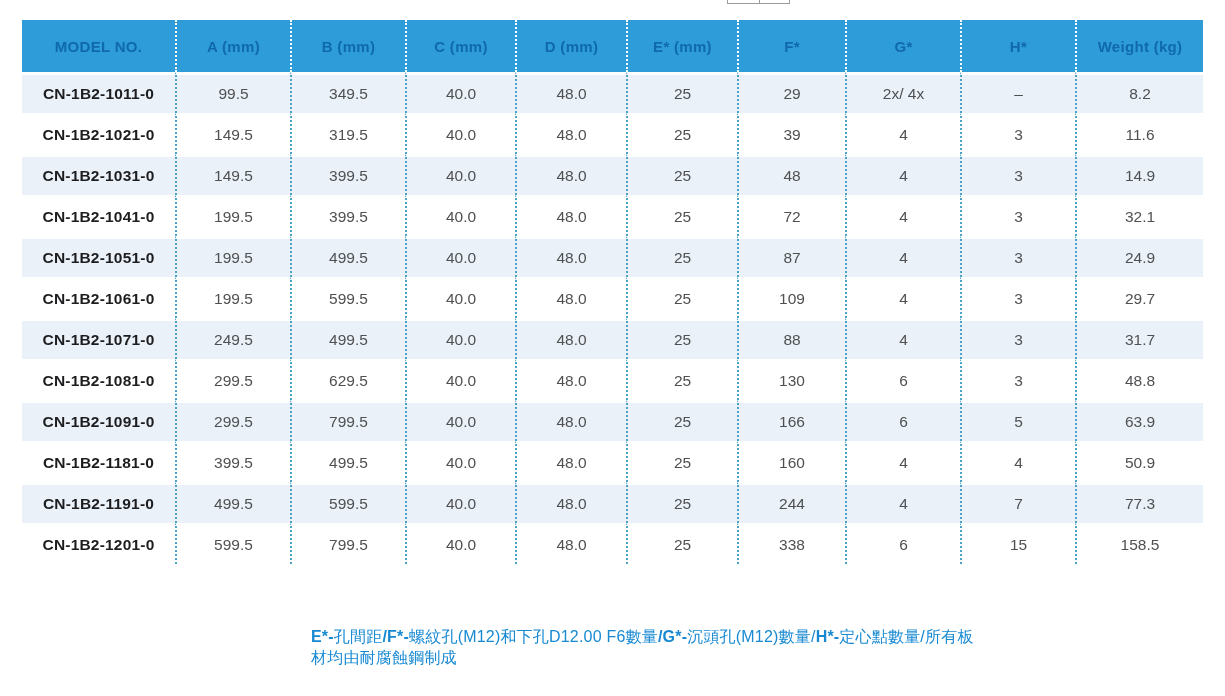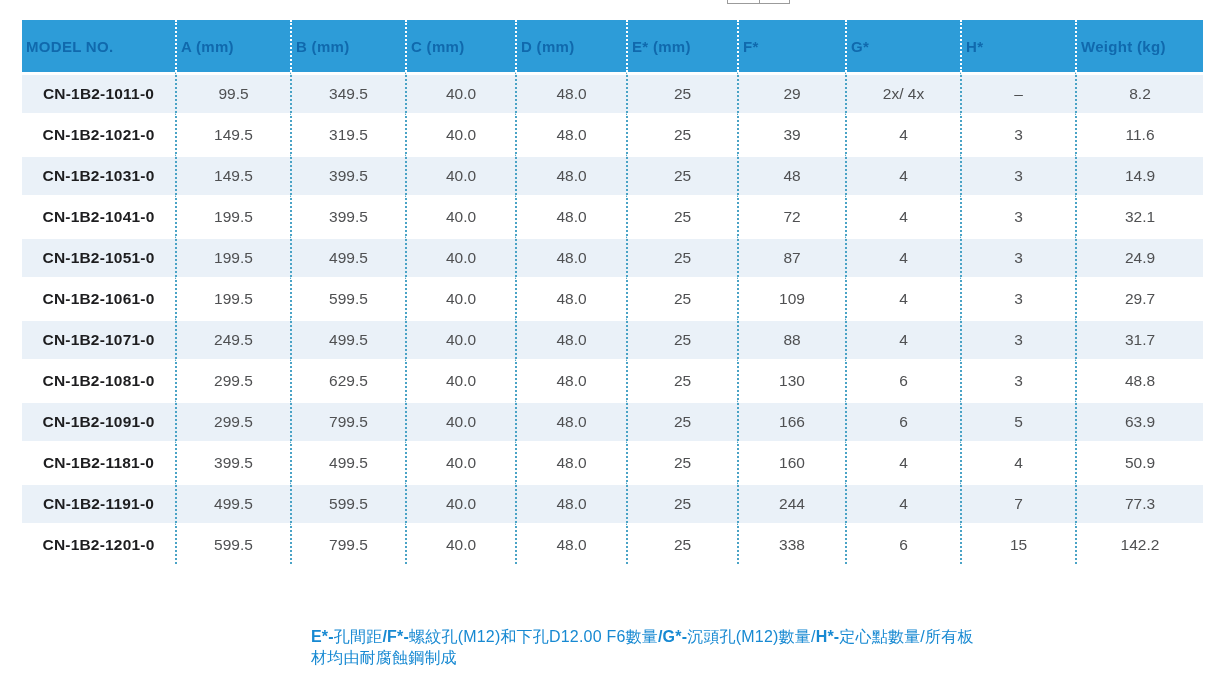--- a/index.html
+++ b/index.html
@@ -56,21 +56,21 @@
   table.spec col:nth-child(9)  { width: 115px; }
   table.spec col:nth-child(10) { width: 128px; }
 
   table.spec th {
     background: var(--header-bg, #2D9CD8);
     color: var(--header-text, #1069AD);
     height: 52px;
     font-size: 15px;
     font-weight: 600;
     letter-spacing: 0.3px;
-    text-align: left;
+    text-align: center;
     vertical-align: middle;
     padding: 0 4px;
     box-sizing: border-box;
   }
   table.spec th + th {
     border-left: 2px dotted #ffffff;
   }
 
   table.spec td {
     height: 41px;
@@ -284,20 +284,20 @@
         <tr>
           <td class="model">CN-1B2-1201-0</td>
           <td>599.5</td>
           <td>799.5</td>
           <td>40.0</td>
           <td>48.0</td>
           <td>25</td>
           <td>338</td>
           <td>6</td>
           <td>15</td>
-          <td>142.2</td>
+          <td>158.5</td>
         </tr>
       </tbody>
   </table>
 
   <div class="footnote"><span class="b">E*-</span><span>孔間距</span><span class="b">/</span><span class="b">F*-</span><span>螺紋孔(M12)和下孔D12.00 F6數量</span><span class="b">/</span><span class="b">G*-</span><span>沉頭孔(M12)數量</span><span>/</span><span class="b">H*-</span><span>定心點數量/所有板材均由耐腐蝕鋼制成</span></div>
 
 </div>
 
 </body></html>

